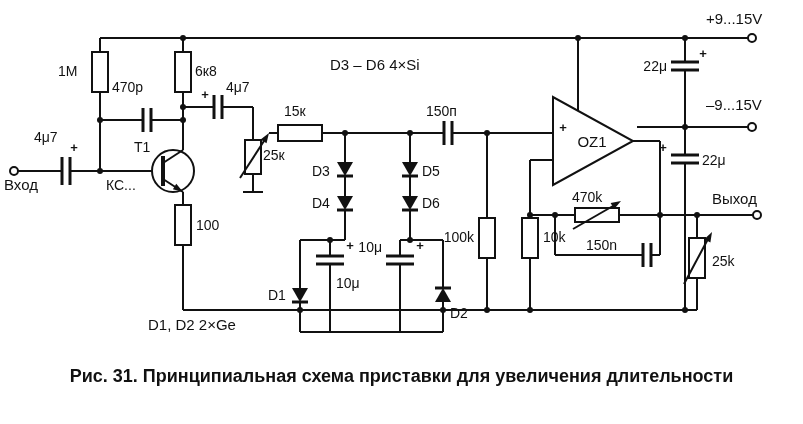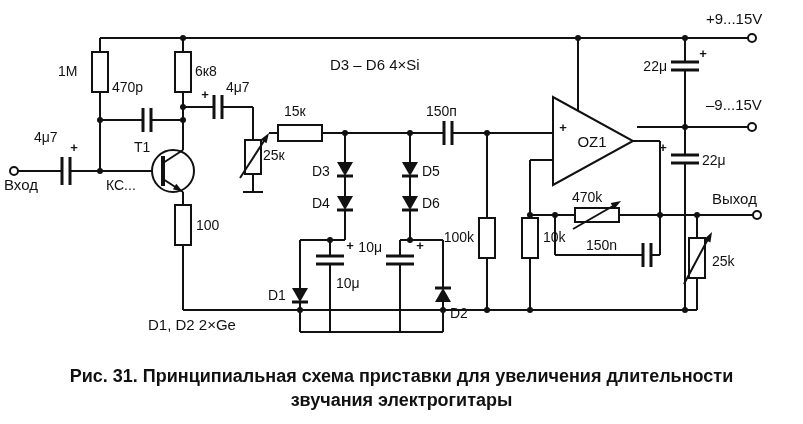--- a/index.html
+++ b/index.html
@@ -266,15 +266,14 @@
 
     <text class="lbl" x="667" y="71" text-anchor="end">22μ</text>
     <text class="plus" x="703" y="58" text-anchor="middle">+</text>
     <text class="plus" x="663" y="152" text-anchor="middle">+</text>
     <text class="lbl" x="702" y="165">22μ</text>
   </g>
 </svg>
 
 <div class="caption">
   <div>Рис. 31. Принципиальная схема приставки для увеличения длительности</div>
-  <div>звучания электрогитары</div>
 </div>
 </div>
 
 </body></html>

